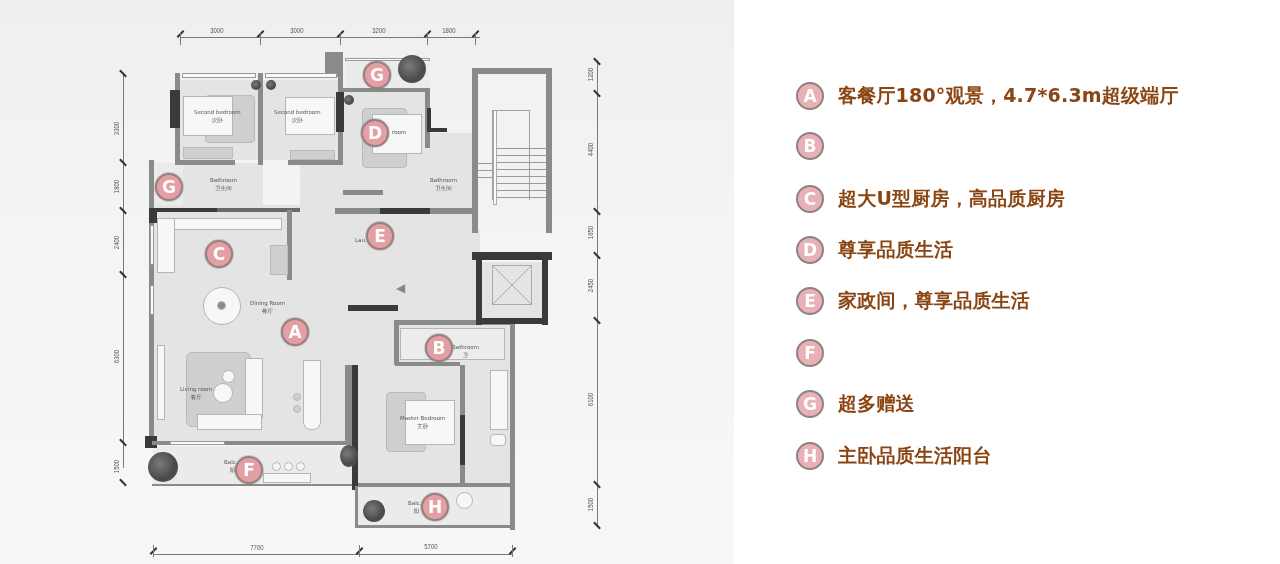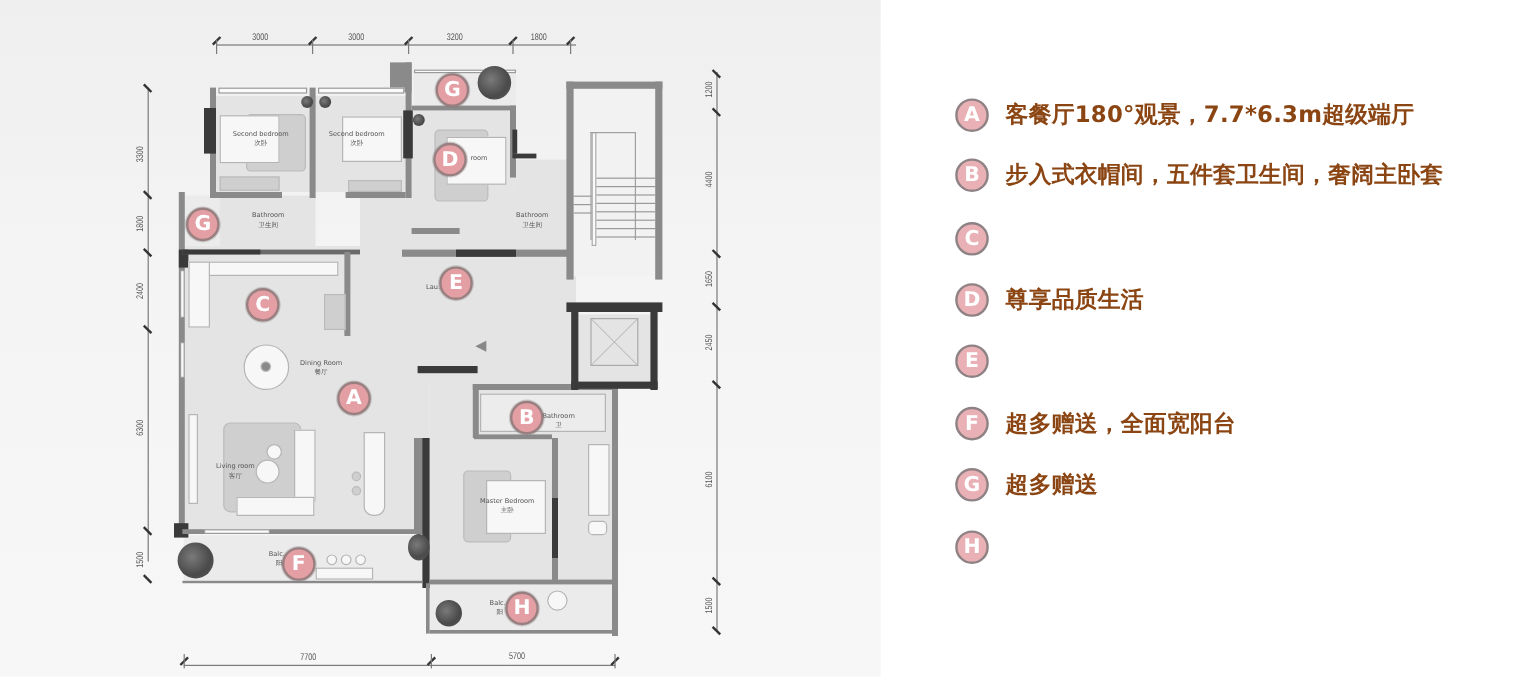--- a/index.html
+++ b/index.html
@@ -278,40 +278,41 @@
   <div class="marker" style="left:366px; top:222px;">E</div>
   <div class="marker" style="left:235px; top:456px;">F</div>
   <div class="marker" style="left:363px; top:61px;">G</div>
   <div class="marker" style="left:155px; top:173px;">G</div>
   <div class="marker" style="left:421px; top:493px;">H</div>
 </div>
 
 <div class="legend-panel">
   <div class="legend-item" style="top:81px;">
     <span class="legend-marker">A</span>
-    <span class="legend-text">客餐厅180°观景，7.7*6.3m超级端厅</span>
+    <span class="legend-text">客餐厅180°观景，4.7*6.3m超级端厅</span>
   </div>
   <div class="legend-item" style="top:131px;">
     <span class="legend-marker">B</span>
-    <span class="legend-text">步入式衣帽间，五件套卫生间，奢阔主卧套</span>
   </div>
   <div class="legend-item" style="top:184px;">
     <span class="legend-marker">C</span>
+    <span class="legend-text">超大U型厨房，高品质厨房</span>
   </div>
   <div class="legend-item" style="top:235px;">
     <span class="legend-marker">D</span>
     <span class="legend-text">尊享品质生活</span>
   </div>
   <div class="legend-item" style="top:286px;">
     <span class="legend-marker">E</span>
+    <span class="legend-text">家政间，尊享品质生活</span>
   </div>
   <div class="legend-item" style="top:338px;">
     <span class="legend-marker">F</span>
-    <span class="legend-text">超多赠送，全面宽阳台</span>
   </div>
   <div class="legend-item" style="top:389px;">
     <span class="legend-marker">G</span>
     <span class="legend-text">超多赠送</span>
   </div>
   <div class="legend-item" style="top:441px;">
     <span class="legend-marker">H</span>
+    <span class="legend-text">主卧品质生活阳台</span>
   </div>
 </div>
 
 </body></html>

